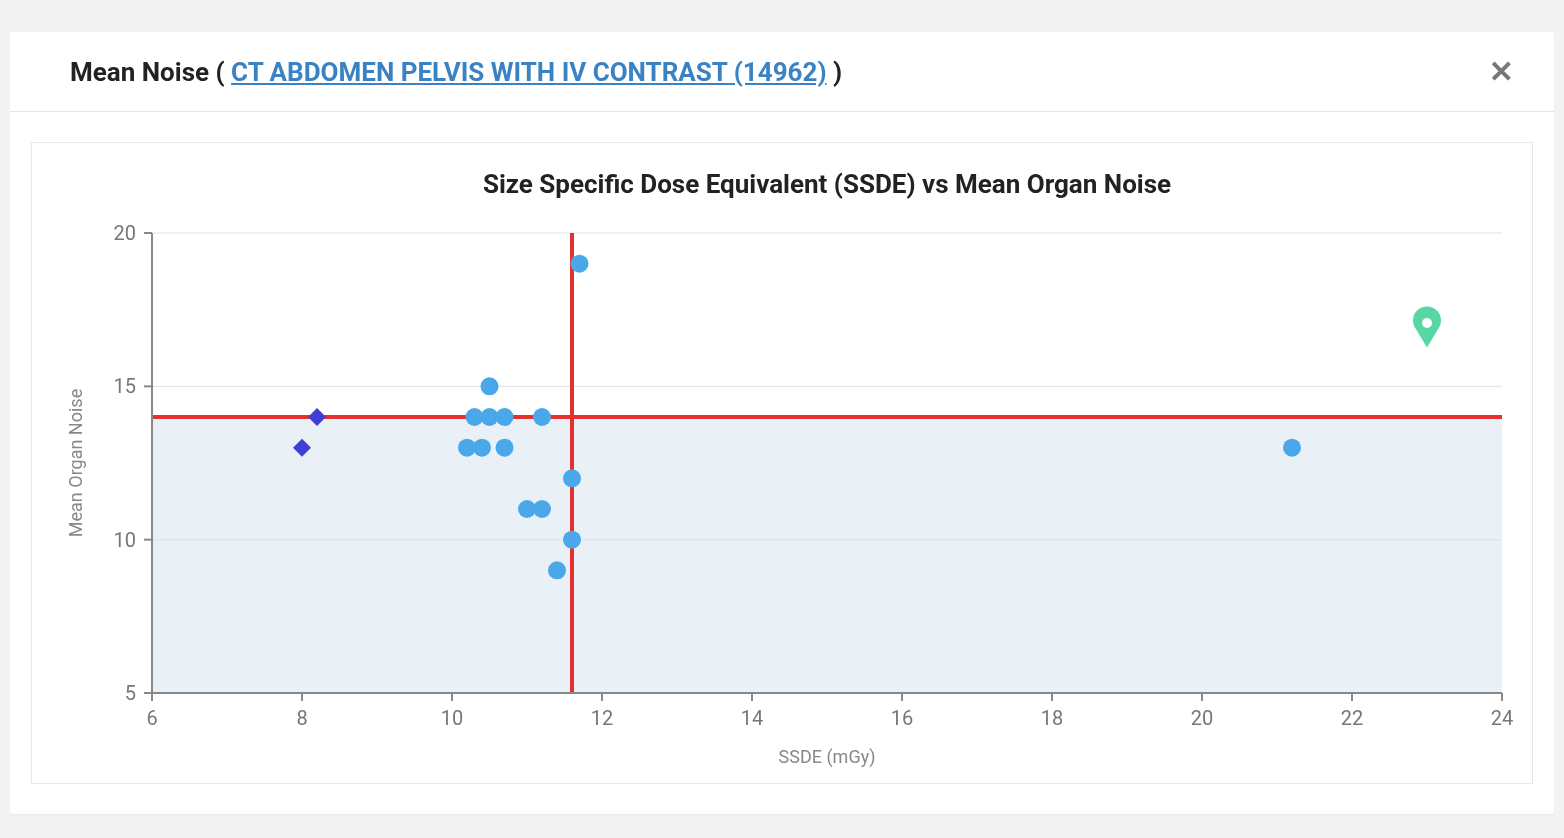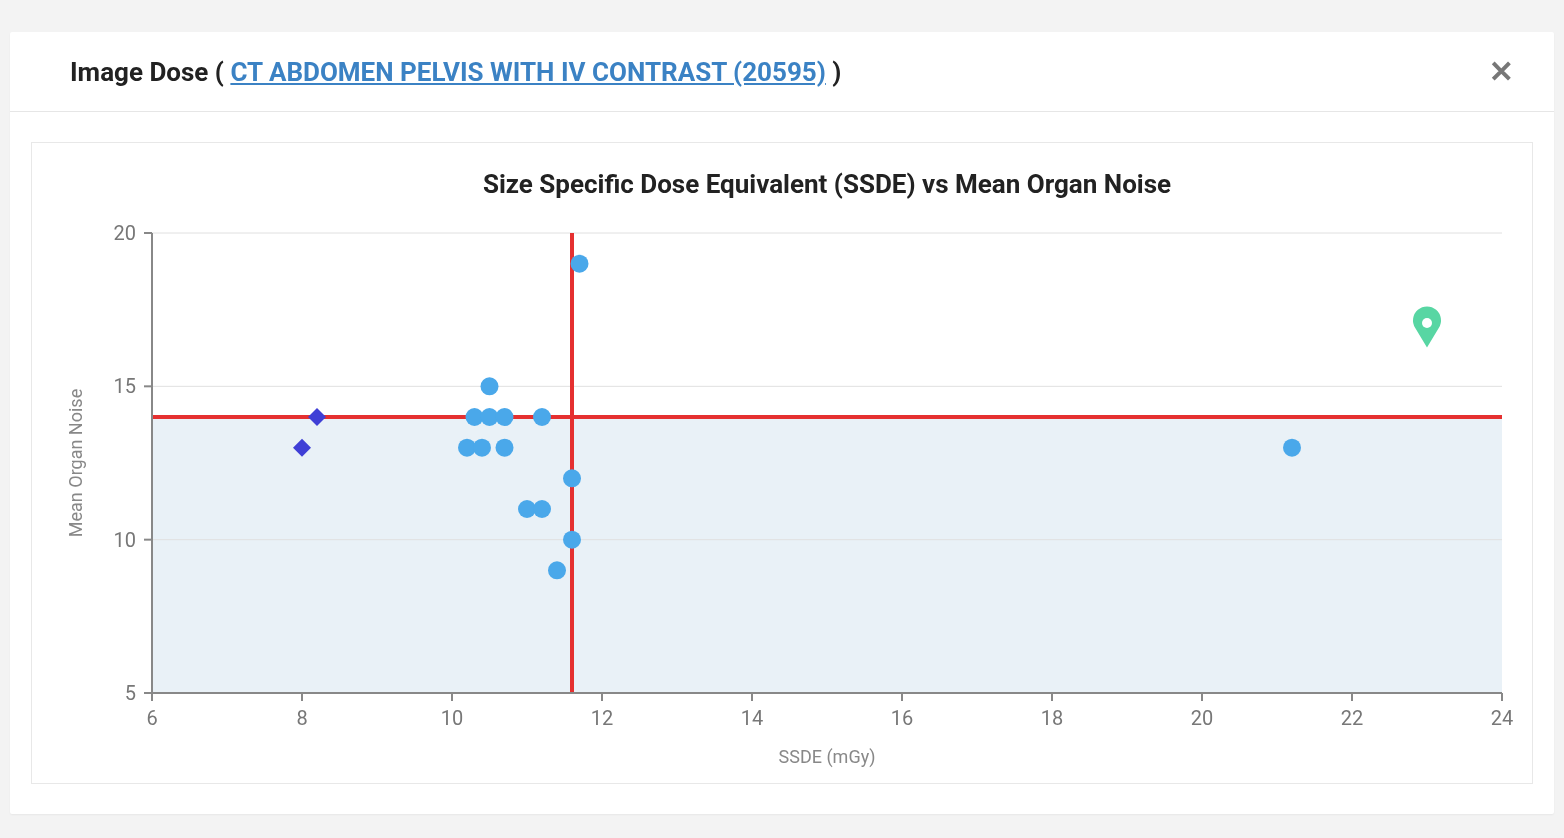--- a/index.html
+++ b/index.html
@@ -27,21 +27,21 @@
 </style>
 </head>
 <body>
 
 <div class="page">
   <div class="topbar"></div>
 
   <div class="panel">
     <div class="header">
       <div class="header-title">
-        <span>Image Dose ( </span><a href="#" class="header-link">CT ABDOMEN PELVIS WITH IV CONTRAST (20595)</a><span> )</span>
+        <span>Mean Noise ( </span><a href="#" class="header-link">CT ABDOMEN PELVIS WITH IV CONTRAST (14962)</a><span> )</span>
       </div>
       <div class="close-x">✕</div>
     </div>
     <div class="divider"></div>
 
     <div class="chart-wrap">
       <svg id="chart" class="chart-svg" width="1500" height="640">
           <rect x="120" y="274" width="1350" height="276" class="band"></rect>
           <line x1="120" x2="1470" y1="550" y2="550" class="grid"></line>
           <line x1="120" x2="1470" y1="396.6666666666667" y2="396.6666666666667" class="grid"></line>

